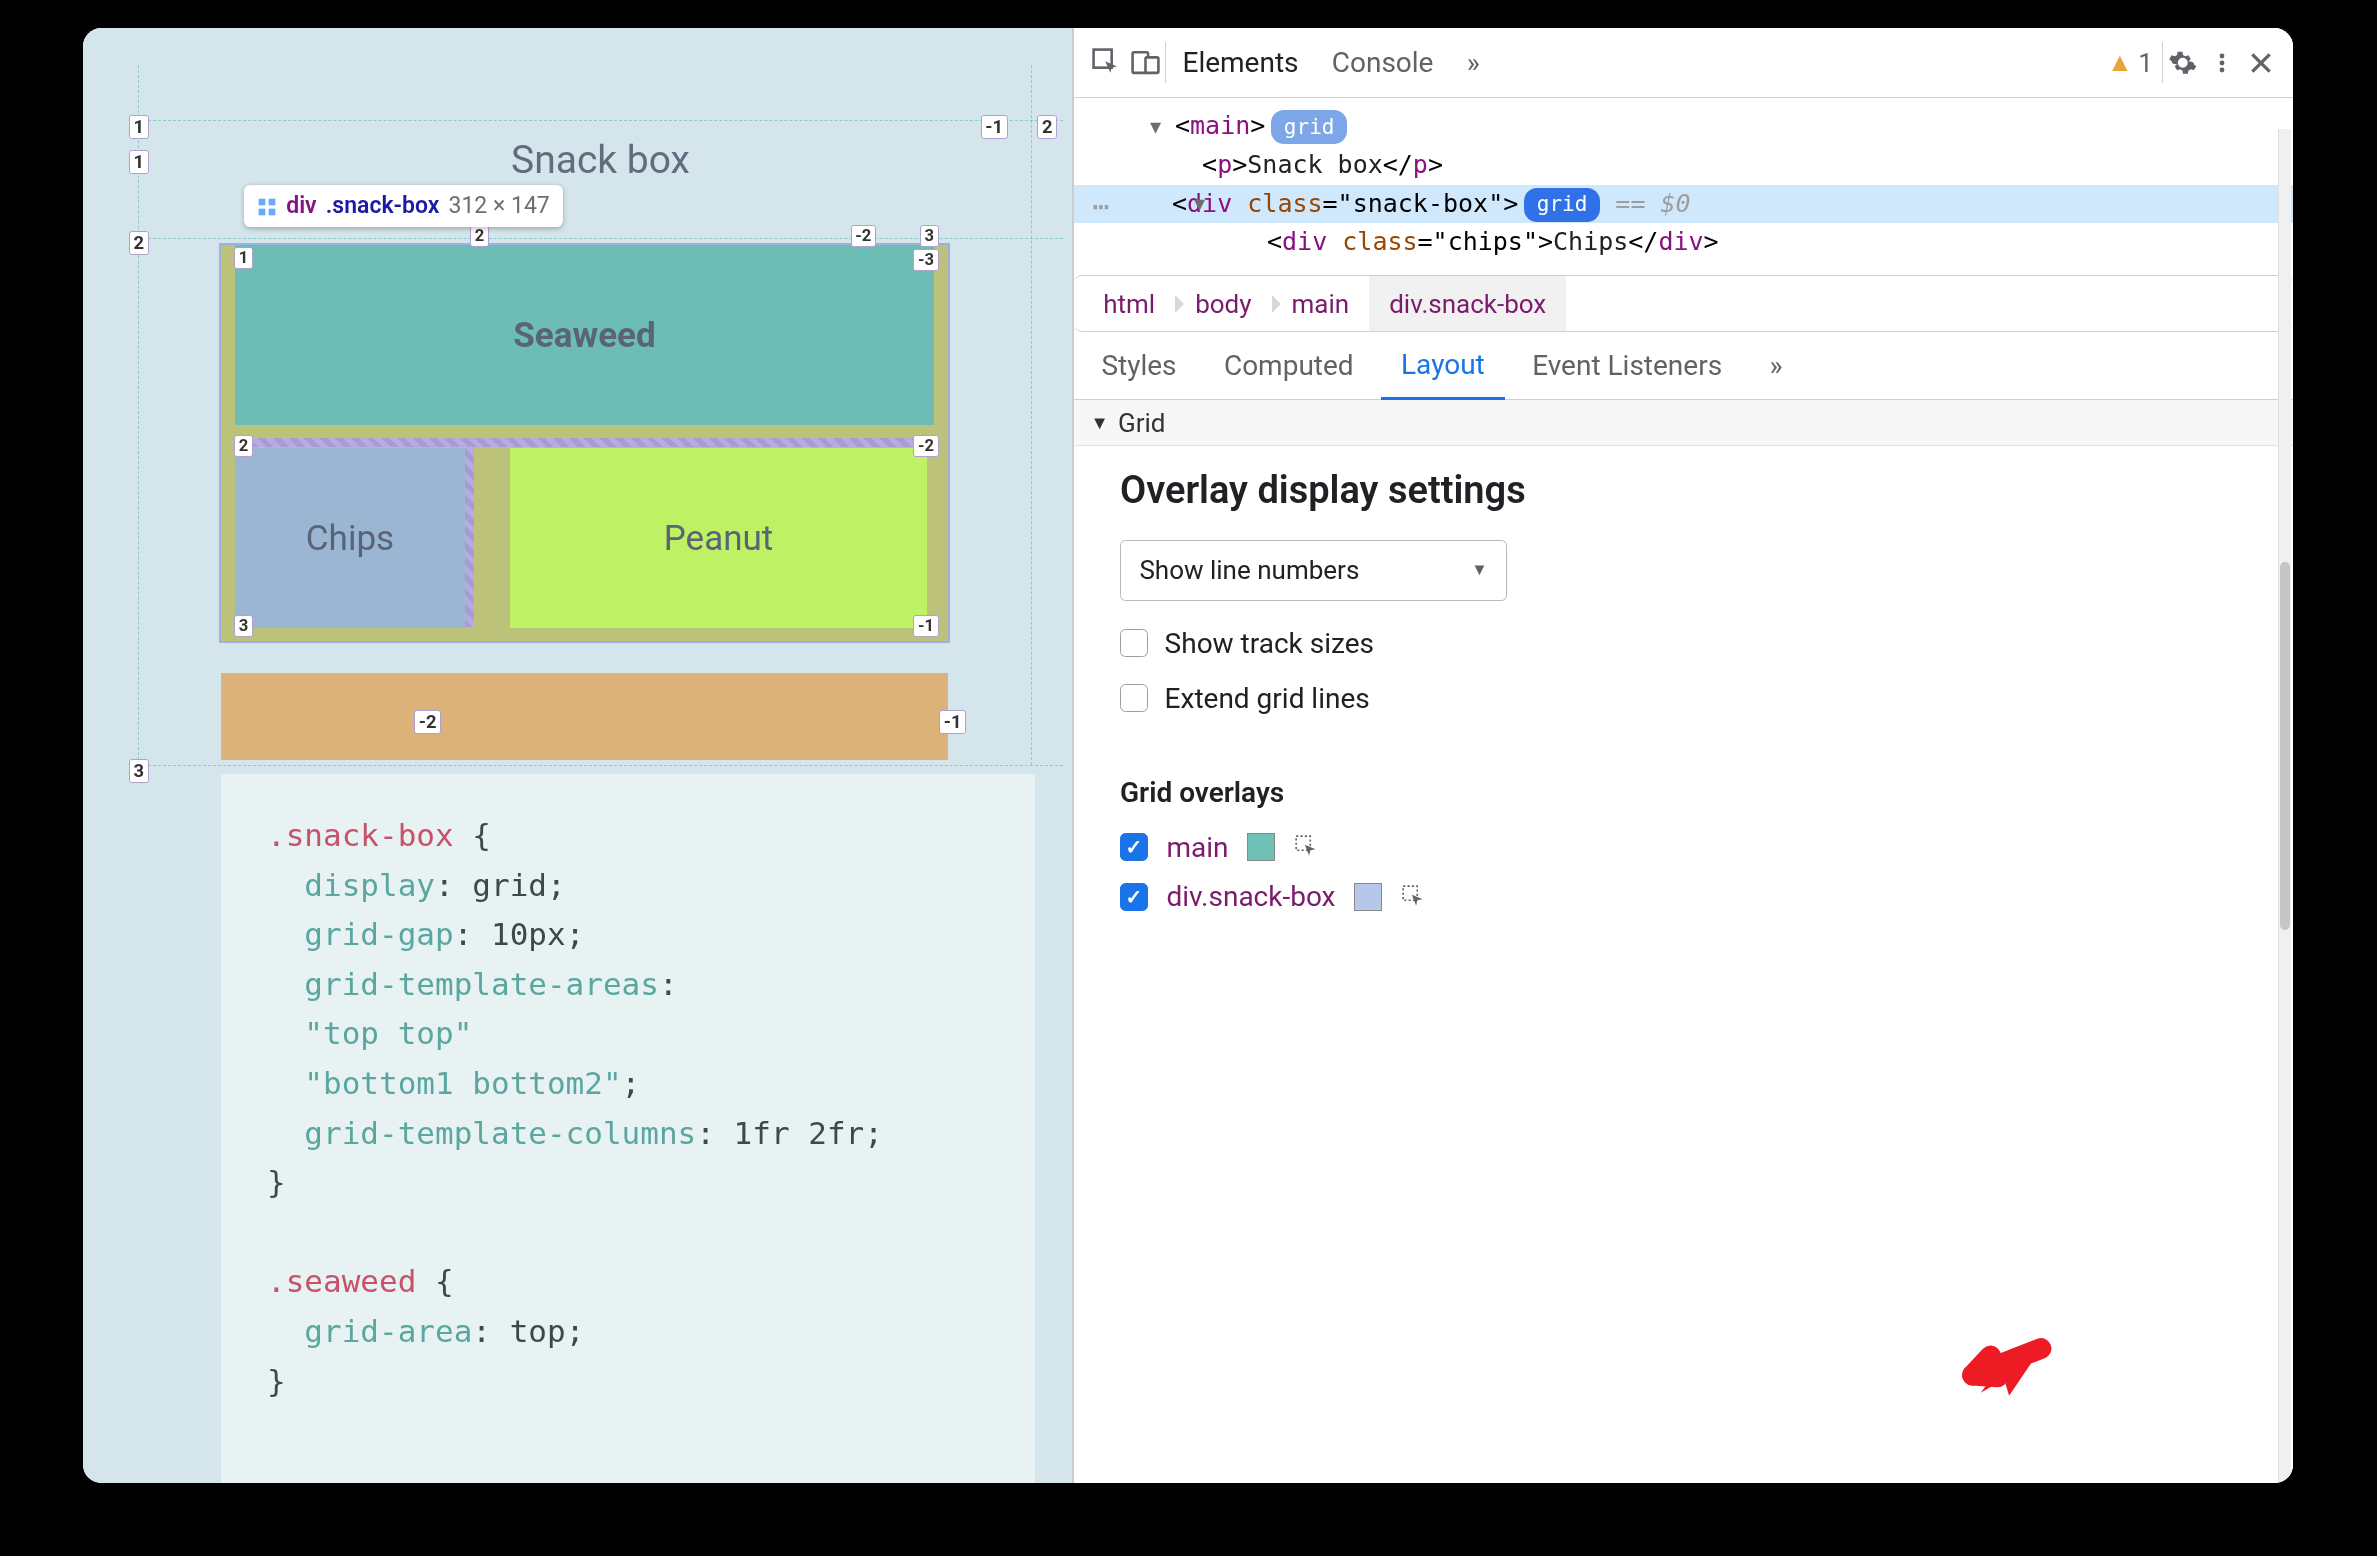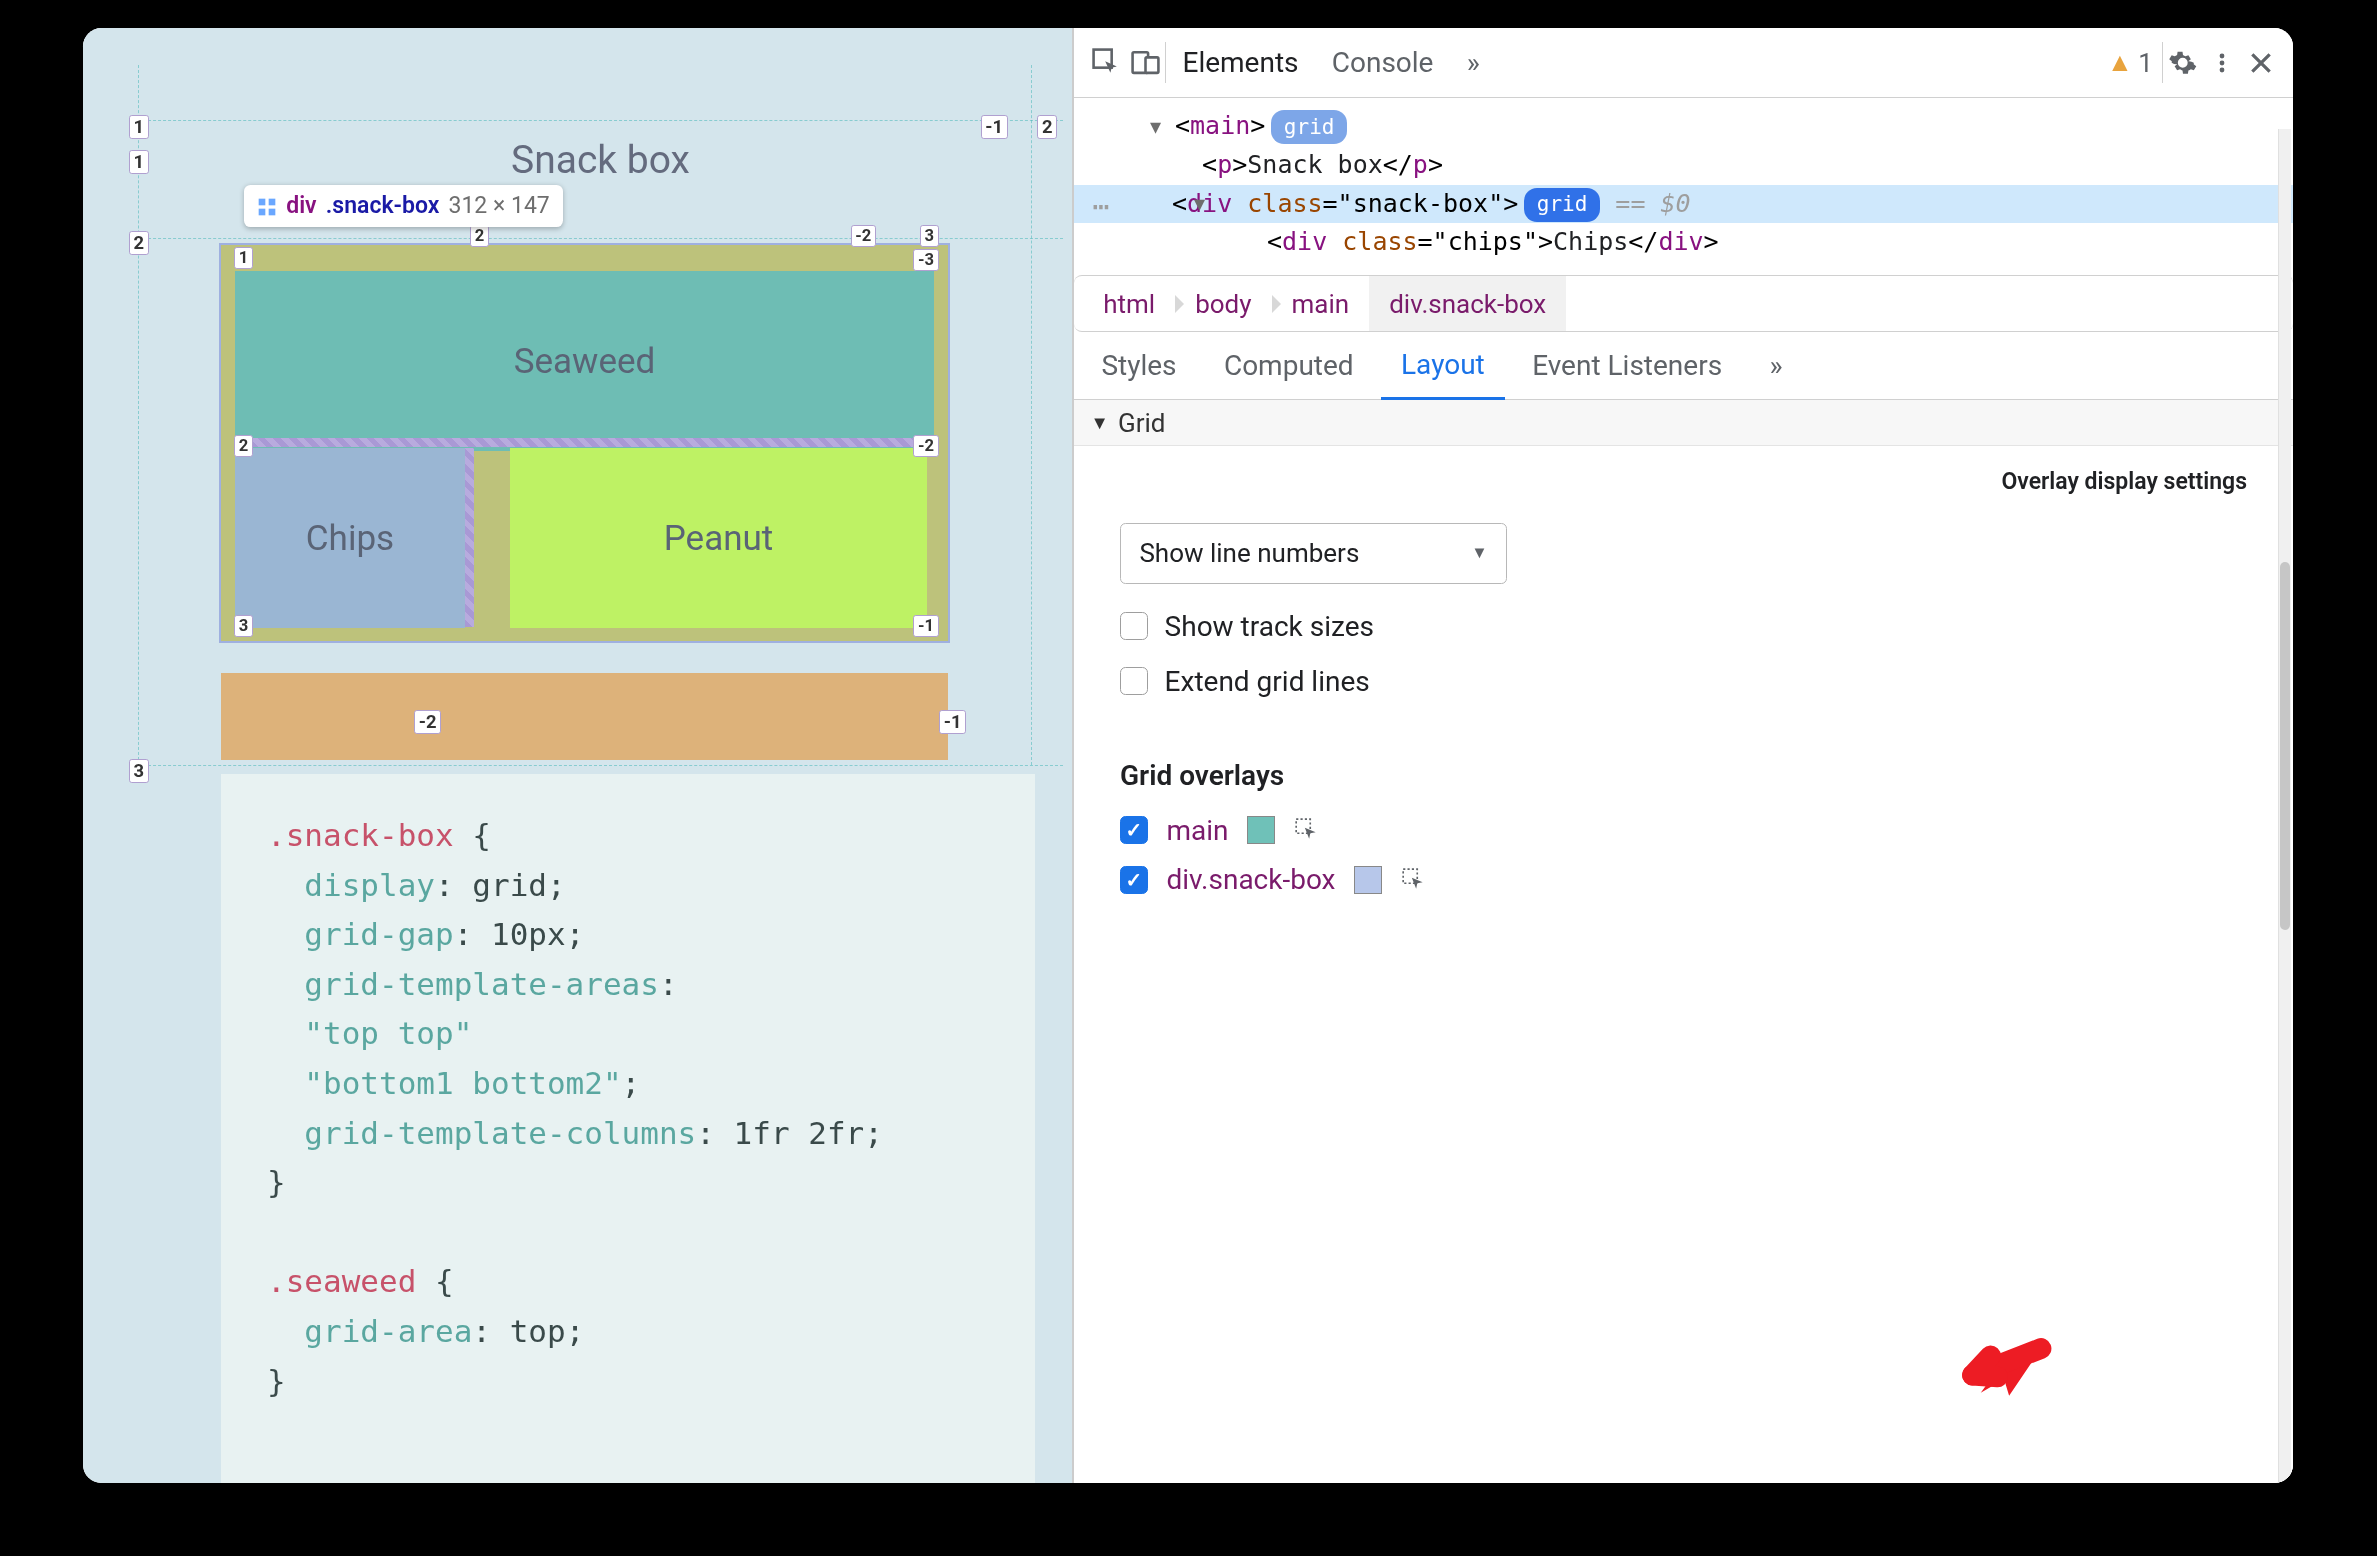--- a/index.html
+++ b/index.html
@@ -22,21 +22,21 @@
 .tooltip { position: absolute; left: 106px; top: 120px; background: #fff; border-radius: 6.4px; padding: 7.4px 13px; box-shadow: 0 1.8px 5.5px rgba(0,0,0,0.25); font-size: 23px; display: flex; align-items: center; gap: 9.2px; z-index: 10; }
 .tooltip .tag-icon { display: inline-block; width: 20px; height: 20px; }
 .tooltip .tag-icon svg { width: 20px; height: 20px; }
 .tooltip .selector-tag { color: #881280; font-weight: 600; }
 .tooltip .selector-class { color: #1a1aa6; font-weight: 600; }
 .tooltip .dims { color: #6e6e6e; }
 
 .snackbox-wrap { position: absolute; left: 83px; top: 180px; width: 727px; }
 .snackbox { position: relative; width: 100%; height: 396px; background: #bdc27b; outline: 2.8px solid #9fb0e0; }
 .snack-row { position: absolute; left: 14px; right: 14px; }
-.row1 { top: 26px; height: 180px; }
+.row1 { top: 0; height: 180px; font-weight: bold; }
 .row2 { top: 203px; height: 180px; }
 .cell { position: absolute; top: 0; bottom: 0; display: flex; align-items: center; justify-content: center; font-size: 35px; color: #5a6476; }
 .seaweed { left: 0; right: 0; background: #6ebdb4; }
 .chips { left: 0; width: 230px; background: #9ab6d3; }
 .peanut { left: 239px; right: 7px; background: #bef264; margin-left: 36px; }
 .gap-h { position: absolute; left: 14px; right: 14px; top: 193px; height: 9.2px; background: repeating-linear-gradient(45deg, #a999d5, #a999d5 5.5px, #b8abde 5.5px, #b8abde 11px); }
 .gap-v { position: absolute; top: 203px; bottom: 14px; left: 244px; width: 9.2px; background: repeating-linear-gradient(45deg, #a999d5, #a999d5 5.5px, #b8abde 5.5px, #b8abde 11px); }
 
 .inner-num { position: absolute; font-size: 16.6px; font-weight: 700; color: #333; background: #fff; border: 0.9px solid #b0a0d0; border-radius: 2.8px; padding: 0 3.7px; min-width: 18.4px; text-align: center; line-height: 20px; }
 
@@ -82,21 +82,21 @@
 
 .styles-tabs { height: 68px; border-bottom: 0.9px solid #d0d0d0; display: flex; align-items: center; padding: 0 7.4px; gap: 7.4px; }
 .styles-tabs .stab { font-size: 28px; color: #5f6368; padding: 0 20px; height: 100%; display: flex; align-items: center; }
 .styles-tabs .stab.active { color: #1a73e8; border-bottom: 3.7px solid #1a73e8; margin-bottom: -0.9px; }
 
 .layout-body { flex: 1; overflow: auto; background: #fff; position: relative; }
 .section-header { background: #f7f7f7; border-bottom: 0.9px solid #e4e4e4; padding: 7.4px 16.6px; font-size: 26px; color: #333; display: flex; align-items: center; gap: 9.2px; }
 .section-header .tri { font-size: 18.4px; }
 
 .grid-settings { padding: 22px 46px; }
-.settings-title { font-size: 23px; font-weight: 600; color: #202124; margin-bottom: 28px; text-align: right; }
+.settings-title { font-size: 38px; font-weight: 600; color: #202124; margin-bottom: 28px; }
 .select-box { width: 387px; height: 61px; border: 0.9px solid #b8b8b8; border-radius: 5.5px; background: #fff; display: flex; align-items: center; justify-content: space-between; padding: 0 18.4px; font-size: 26px; color: #202124; margin-bottom: 26px; }
 .select-box .caret { color: #5f6368; font-size: 16.6px; }
 .chk-row { display: flex; align-items: center; gap: 16.6px; font-size: 28px; color: #202124; margin-bottom: 22px; }
 .chk { width: 28px; height: 28px; border: 1.8px solid #9e9e9e; border-radius: 5.5px; background: #fff; display: inline-flex; align-items: center; justify-content: center; }
 .chk.checked { background: #1a73e8; border-color: #1a73e8; color: #fff; font-size: 20px; font-weight: 700; }
 
 .grid-overlays { padding: 16.6px 46px; }
 .overlays-title { font-size: 28px; font-weight: 600; color: #202124; margin-bottom: 22px; }
 .overlay-row { display: flex; align-items: center; gap: 18.4px; font-size: 28px; margin-bottom: 16.6px; }
 .overlay-row .sel-name { color: #7a1b6b; }

